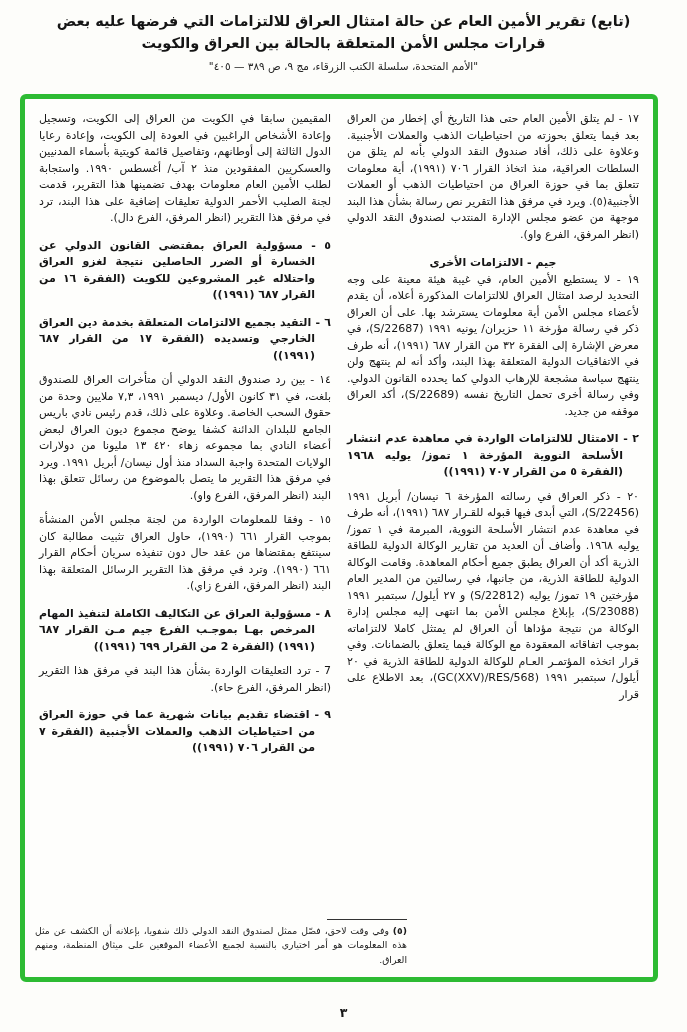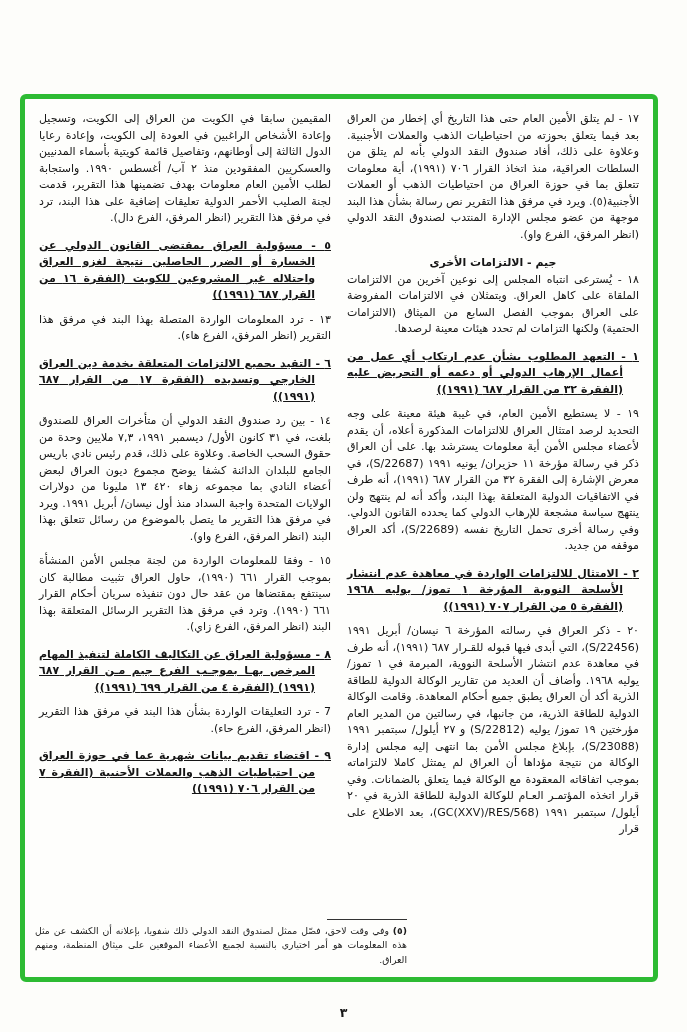--- a/index.html
+++ b/index.html
@@ -12,59 +12,61 @@
 
   .green-box{
     position:absolute;left:20px;top:94px;width:638px;height:888px;
     box-sizing:border-box;border:5px solid #2dbb33;border-radius:6px;
     background:#fefefc;padding:12px 14px;overflow:hidden;
   }
   .columns{display:flex;gap:16px;direction:rtl;}
   .col{width:50%;font-size:11px;line-height:1.5;text-align:justify;direction:rtl;}
   .para{margin:0 0 8px 0;}
   .heading-center{text-align:center;font-weight:bold;margin:12px 0 0 0;}
-  .item-heading{font-weight:bold;margin:11px 0 8px 0;padding-right:16px;text-indent:-16px;text-decoration:underline;}
+  .item-heading{font-weight:bold;margin:11px 0 8px 0;padding-right:16px;text-indent:-16px;}
 
   .footnote{
     position:absolute;left:10px;bottom:10px;width:372px;
     direction:rtl;font-size:9.3px;line-height:1.55;text-align:justify;color:#1b1b1b;
   }
   .footnote-rule{width:80px;border-top:1.5px solid #333;margin-bottom:4px;}
   .footnote-marker{font-weight:bold;}
 
   .page-number{
     position:absolute;bottom:12px;left:0;right:0;text-align:center;
     font-weight:bold;font-size:12.5px;
   }
 </style>
 </head>
 <body>
 
 <div class="page" dir="rtl">
 
+  <header class="doc-header">
+    <div class="line-main">(تابع) تقرير الأمين العام عن حالة امتثال العراق للالتزامات التي فرضها عليه بعض</div>
+    <div class="line-main">قرارات مجلس الأمن المتعلقة بالحالة بين العراق والكويت</div>
+    <div class="line-sub">"الأمم المتحدة، سلسلة الكتب الزرقاء، مج ٩، ص ٣٨٩ — ٤٠٥"</div>
+  </header>
 
   <div class="green-box">
     <div class="columns">
       <div class="col" id="col-right">
           <div class="para">١٧ - لم يتلق الأمين العام حتى هذا التاريخ أي إخطار من العراق بعد فيما يتعلق بحوزته من احتياطيات الذهب والعملات الأجنبية. وعلاوة على ذلك، أفاد صندوق النقد الدولي بأنه لم يتلق من السلطات العراقية، منذ اتخاذ القرار ٧٠٦ (١٩٩١)، أية معلومات تتعلق بما في حوزة العراق من احتياطيات الذهب أو العملات الأجنبية(٥). ويرد في مرفق هذا التقرير نص رسالة بشأن هذا البند موجهة من عضو مجلس الإدارة المنتدب لصندوق النقد الدولي (انظر المرفق، الفرع واو).</div>
           <div class="heading-center">جيم - الالتزامات الأخرى</div>
-          <div class="para">١٨ - يُسترعى انتباه المجلس إلى نوعين آخرين من الالتزامات الملقاة على كاهل العراق. ويتمثلان في الالتزامات المفروضة على العراق بموجب الفصل السابع من الميثاق (الالتزامات الحتمية) ولكنها التزامات لم تحدد هيئات معينة لرصدها.</div>
-          <div class="item-heading">١ - التعهد المطلوب بشأن عدم ارتكاب أي عمل من أعمال الإرهاب الدولي أو دعمه أو التحريض عليه (الفقرة ٣٢ من القرار ٦٨٧ (١٩٩١))</div>
           <div class="para">١٩ - لا يستطيع الأمين العام، في غيبة هيئة معينة على وجه التحديد لرصد امتثال العراق للالتزامات المذكورة أعلاه، أن يقدم لأعضاء مجلس الأمن أية معلومات يسترشد بها. على أن العراق ذكر في رسالة مؤرخة ١١ حزيران/ يونيه ١٩٩١ (S/22687)، في معرض الإشارة إلى الفقرة ٣٢ من القرار ٦٨٧ (١٩٩١)، أنه طرف في الاتفاقيات الدولية المتعلقة بهذا البند، وأكد أنه لم ينتهج ولن ينتهج سياسة مشجعة للإرهاب الدولي كما يحدده القانون الدولي. وفي رسالة أخرى تحمل التاريخ نفسه (S/22689)، أكد العراق موقفه من جديد.</div>
           <div class="item-heading">٢ - الامتثال للالتزامات الواردة في معاهدة عدم انتشار الأسلحة النووية المؤرخة ١ تموز/ يوليه ١٩٦٨ (الفقرة ٥ من القرار ٧٠٧ (١٩٩١))</div>
           <div class="para">٢٠ - ذكر العراق في رسالته المؤرخة ٦ نيسان/ أبريل ١٩٩١ (S/22456)، التي أبدى فيها قبوله للقـرار ٦٨٧ (١٩٩١)، أنه طرف في معاهدة عدم انتشار الأسلحة النووية، المبرمة في ١ تموز/ يوليه ١٩٦٨. وأضاف أن العديد من تقارير الوكالة الدولية للطاقة الذرية أكد أن العراق يطبق جميع أحكام المعاهدة. وقامت الوكالة الدولية للطاقة الذرية، من جانبها، في رسالتين من المدير العام مؤرختين ١٩ تموز/ يوليه (S/22812) و ٢٧ أيلول/ سبتمبر ١٩٩١ (S/23088)، بإبلاغ مجلس الأمن بما انتهى إليه مجلس إدارة الوكالة من نتيجة مؤداها أن العراق لم يمتثل كاملا لالتزاماته بموجب اتفاقاته المعقودة مع الوكالة فيما يتعلق بالضمانات. وفي قرار اتخذه المؤتمـر العـام للوكالة الدولية للطاقة الذرية في ٢٠ أيلول/ سبتمبر ١٩٩١ (GC(XXV)/RES/568)، بعد الاطلاع على قرار</div>
         </div>
       <div class="col" id="col-left">
           <div class="para">المقيمين سابقا في الكويت من العراق إلى الكويت، وتسجيل وإعادة الأشخاص الراغبين في العودة إلى الكويت، وإعادة رعايا الدول الثالثة إلى أوطانهم، وتفاصيل قائمة كويتية بأسماء المدنيين والعسكريين المفقودين منذ ٢ آب/ أغسطس ١٩٩٠. واستجابة لطلب الأمين العام معلومات بهدف تضمينها هذا التقرير، قدمت لجنة الصليب الأحمر الدولية تعليقات إضافية على هذا البند، ترد في مرفق هذا التقرير (انظر المرفق، الفرع دال).</div>
           <div class="item-heading">٥ - مسؤولية العراق بمقتضى القانون الدولي عن الخسارة أو الضرر الحاصلين نتيجة لغزو العراق واحتلاله غير المشروعين للكويت (الفقرة ١٦ من القرار ٦٨٧ (١٩٩١))</div>
-          <div class="para">١٣ - ترد المعلومات الواردة المتصلة بهذا البند في مرفق هذا التقرير (انظر المرفق، الفرع هاء).</div>
           <div class="item-heading">٦ - التقيد بجميع الالتزامات المتعلقة بخدمة دين العراق الخارجي وتسديده (الفقرة ١٧ من القرار ٦٨٧ (١٩٩١))</div>
           <div class="para">١٤ - بين رد صندوق النقد الدولي أن متأخرات العراق للصندوق بلغت، في ٣١ كانون الأول/ ديسمبر ١٩٩١، ٧,٣ ملايين وحدة من حقوق السحب الخاصة. وعلاوة على ذلك، قدم رئيس نادي باريس الجامع للبلدان الدائنة كشفا يوضح مجموع ديون العراق لبعض أعضاء النادي بما مجموعه زهاء ٤٢٠ ١٣ مليونا من دولارات الولايات المتحدة واجبة السداد منذ أول نيسان/ أبريل ١٩٩١. ويرد في مرفق هذا التقرير ما يتصل بالموضوع من رسائل تتعلق بهذا البند (انظر المرفق، الفرع واو).</div>
           <div class="para">١٥ - وفقا للمعلومات الواردة من لجنة مجلس الأمن المنشأة بموجب القرار ٦٦١ (١٩٩٠)، حاول العراق تثبيت مطالبة كان سينتفع بمقتضاها من عقد حال دون تنفيذه سريان أحكام القرار ٦٦١ (١٩٩٠). وترد في مرفق هذا التقرير الرسائل المتعلقة بهذا البند (انظر المرفق، الفرع زاي).</div>
-          <div class="item-heading">٨ - مسؤولية العراق عن التكاليف الكاملة لتنفيذ المهام المرخص بهـا بموجـب الفرع جيم مـن القرار ٦٨٧ (١٩٩١) (الفقرة ٤ من القرار ٦٩٩ (١٩٩١))</div>
+          <div class="item-heading">٨ - مسؤولية العراق عن التكاليف الكاملة لتنفيذ المهام المرخص بهـا بموجـب الفرع جيم مـن القرار ٦٨٧ (١٩٩١) (الفقرة 2 من القرار ٦٩٩ (١٩٩١))</div>
           <div class="para">7 - ترد التعليقات الواردة بشأن هذا البند في مرفق هذا التقرير (انظر المرفق، الفرع حاء).</div>
           <div class="item-heading">٩ - اقتضاء تقديم بيانات شهرية عما في حوزة العراق من احتياطيات الذهب والعملات الأجنبية (الفقرة ٧ من القرار ٧٠٦ (١٩٩١))</div>
         </div>
     </div>
 
     <div class="footnote">
       <div class="footnote-rule"></div>
       <div class="footnote-text">
         <span class="footnote-marker">(٥)</span>
         <span>وفي وقت لاحق، فصّل ممثل لصندوق النقد الدولي ذلك شفويا، بإعلانه أن الكشف عن مثل هذه المعلومات هو أمر اختياري بالنسبة لجميع الأعضاء الموقعين على ميثاق المنظمة، ومنهم العراق.</span>

